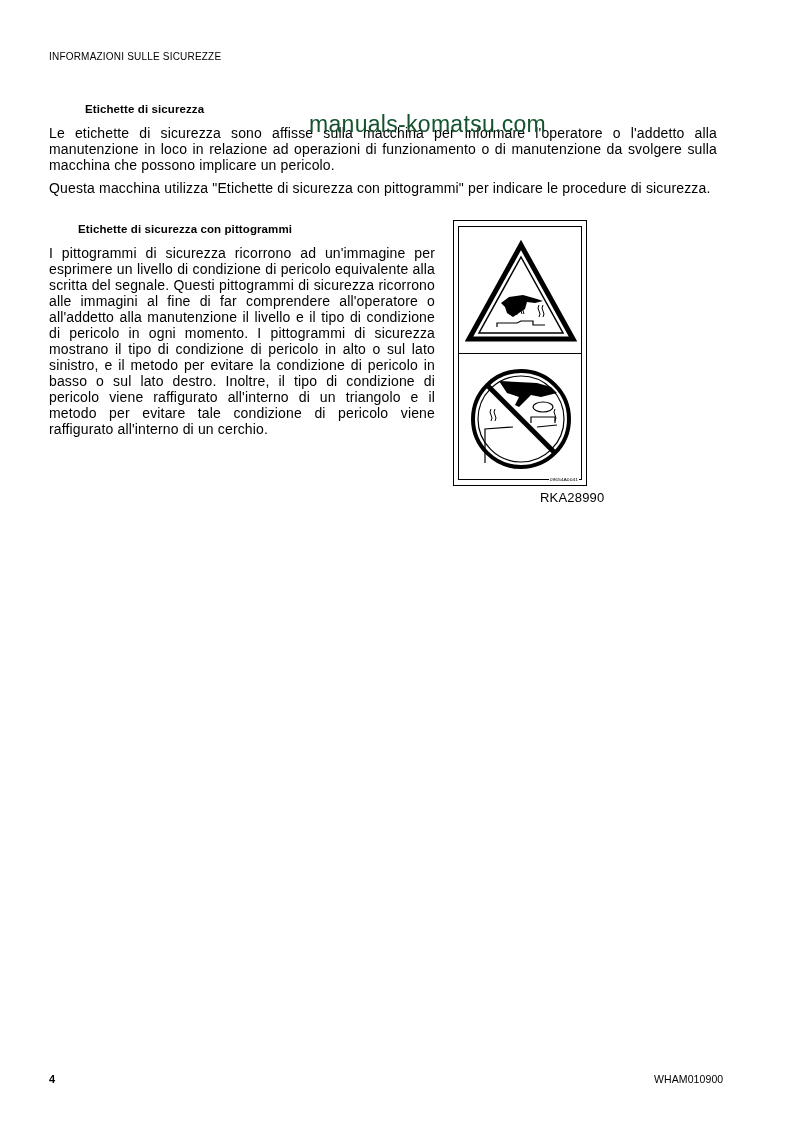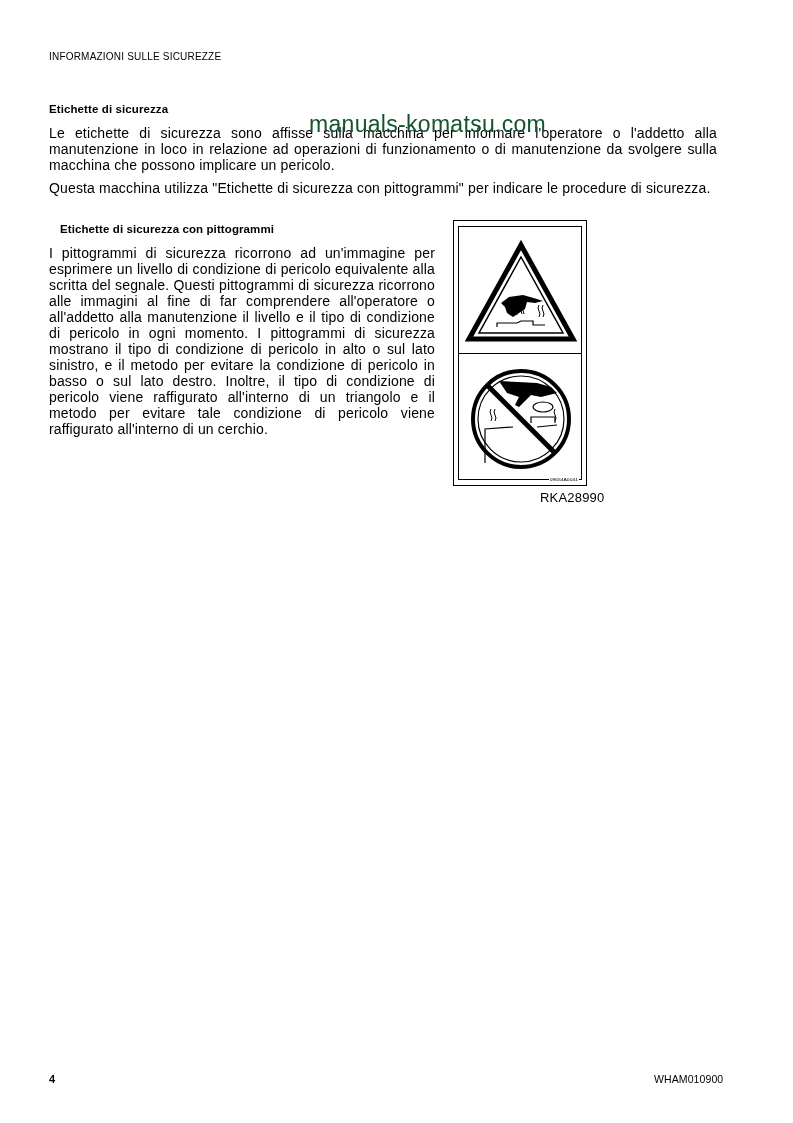--- a/index.html
+++ b/index.html
@@ -1,20 +1,20 @@
 <!DOCTYPE html>
 <html><head>
   <meta charset="utf-8">
   <style>
     html, body { margin:0; padding:0; background:#ffffff; }
     body { width:793px; height:1123px; position:relative; overflow:hidden;
            font-family:"Liberation Sans", sans-serif; color:#000; }
     .abs { position:absolute; }
     .header { left:49px; top:51px; font-size:10px; letter-spacing:0.2px; }
-    .h2 { font-weight:bold; font-size:11.5px; letter-spacing:0.1px; }
+    .h2 { font-weight:bold; font-size:11.5px; letter-spacing:0.1px;margin-left:36px; }
     .p { font-size:14px; line-height:16px; letter-spacing:0.15px; }
     .just { text-align:justify; text-align-last:left; }
     .watermark { left:309px; top:111px; font-size:23px; color:#14532d; letter-spacing:0.3px; white-space:nowrap; }
     .pictogram { left:453px; top:220px; width:134px; height:266px; border:1.5px solid #000; box-sizing:border-box; }
     .pic-inner { position:absolute; left:4px; top:5px; right:4px; bottom:5px; border:1.5px solid #000; }
     .pic-divider { position:absolute; left:0; right:0; top:126px; border-top:1.5px solid #000; }
     .pic-code { position:absolute; right:2px; bottom:-3px; font-size:5px; background:#fff; padding:0 1px; transform:scaleY(0.8); }
     .caption { left:540px; top:490px; font-size:13px; letter-spacing:0.2px; }
     .footer-page { left:49px; top:1073px; font-size:11px; font-weight:bold; }
     .footer-code { left:654px; top:1073px; font-size:10.5px; letter-spacing:0.1px; }
@@ -25,21 +25,21 @@
 <div class="abs header">INFORMAZIONI SULLE SICUREZZE</div>
 
 <div class="abs h2" style="left:49px; top:103px;">Etichette di sicurezza</div>
 
 <div class="abs p just" style="left:49px; top:125px; width:668px;">Le etichette di sicurezza sono affisse sulla macchina per informare l'operatore o l'addetto alla manutenzione in loco in relazione ad operazioni di funzionamento o di manutenzione da svolgere sulla macchina che possono implicare un pericolo.</div>
 
 <div class="abs p" style="left:49px; top:180px; width:668px;">Questa macchina utilizza "Etichette di sicurezza con pittogrammi" per indicare le procedure di sicurezza.</div>
 
 <div class="abs watermark">manuals-komatsu.com</div>
 
-<div class="abs h2" style="left:60px; top:223px;">Etichette di sicurezza con pittogrammi</div>
+<div class="abs h2" style="left:42px; top:223px;">Etichette di sicurezza con pittogrammi</div>
 
 <div class="abs p just" style="left:49px; top:245px; width:386px;">I pittogrammi di sicurezza ricorrono ad un'immagine per esprimere un livello di condizione di pericolo equivalente alla scritta del segnale. Questi pittogrammi di sicurezza ricorrono alle immagini al fine di far comprendere all'operatore o all'addetto alla manutenzione il livello e il tipo di condizione di pericolo in ogni momento. I pittogrammi di sicurezza mostrano il tipo di condizione di pericolo in alto o sul lato sinistro, e il metodo per evitare la condizione di pericolo in basso o sul lato destro. Inoltre, il tipo di condizione di pericolo viene raffigurato all'interno di un triangolo e il metodo per evitare tale condizione di pericolo viene raffigurato all'interno di un cerchio.</div>
 
 <div class="abs pictogram">
   <div class="pic-inner">
     <svg style="position:absolute; left:6px; top:12px;" width="112" height="106" viewBox="0 0 112 106">
       <polygon points="56,6 108,100 4,100" fill="none" stroke="#000" stroke-width="5"></polygon>
       <polygon points="56,18 98,94 14,94" fill="none" stroke="#000" stroke-width="1.5"></polygon>
       <path d="M36,64 L44,58 L58,56 L72,60 L78,62 L70,64 L62,63 L60,70 L54,74 L48,78 L42,74 L40,68 Z" fill="#000"></path>
       <path d="M50,68 l2,8 M54,66 l3,9 M57,68 l2,7" stroke="#000" stroke-width="1"></path>

